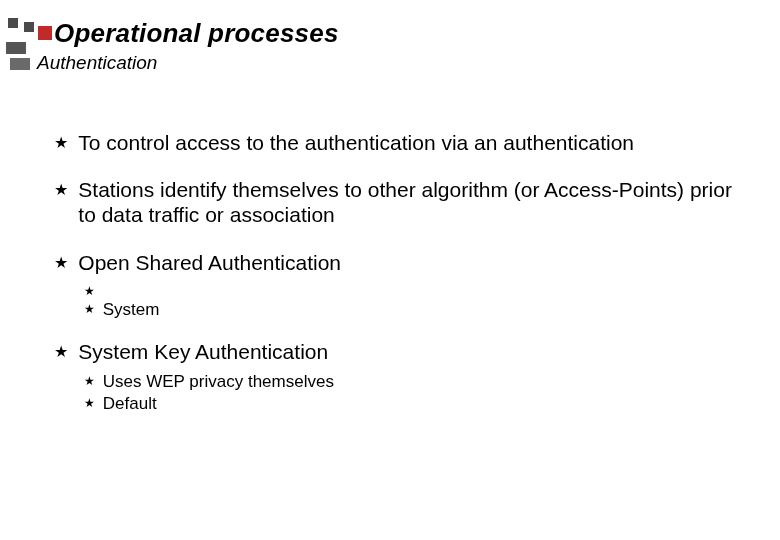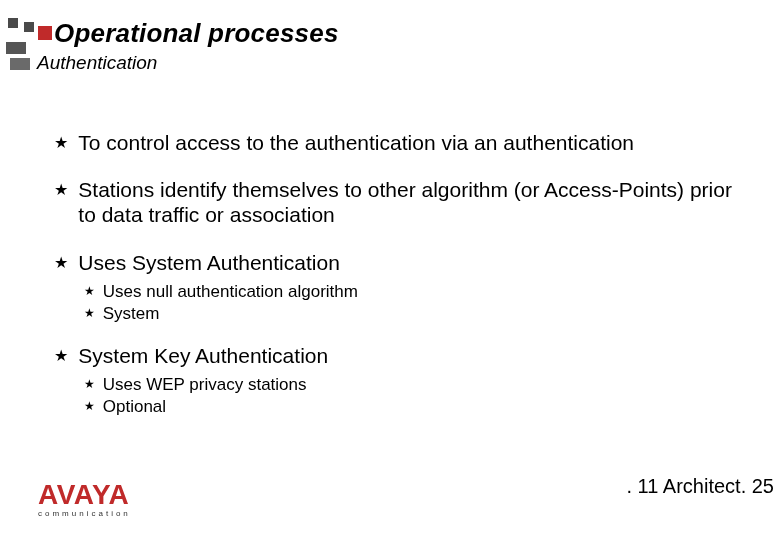--- a/index.html
+++ b/index.html
@@ -147,51 +147,43 @@
       <span class="text">To control access to the authentication via an authentication</span>
     </div>
 
     <div class="bullet-main">
       <span class="star">★</span>
       <span class="text">Stations identify themselves to other algorithm (or Access-Points) prior to data traffic or association</span>
     </div>
 
     <div class="bullet-main" style="margin-bottom:4px">
       <span class="star">★</span>
-      <span class="text">Uses System Authentication</span>
+      <span class="text">Open Shared Authentication</span>
     </div>
     <div class="sublist">
       <div class="bullet-sub">
         <span class="star">★</span>
-        <span>Uses null authentication algorithm</span>
       </div>
       <div class="bullet-sub">
         <span class="star">★</span>
         <span>System</span>
       </div>
     </div>
 
     <div class="bullet-main" style="margin-bottom:4px">
       <span class="star">★</span>
       <span class="text">System Key Authentication</span>
     </div>
     <div class="sublist">
       <div class="bullet-sub">
         <span class="star">★</span>
-        <span>Uses WEP privacy stations</span>
+        <span>Uses WEP privacy themselves</span>
       </div>
       <div class="bullet-sub">
         <span class="star">★</span>
-        <span>Optional</span>
+        <span>Default</span>
       </div>
     </div>
 
   </div>
 
-  <div class="footer">
-    <div class="avaya-logo">
-      <div class="avaya-word">AVAYA</div>
-      <div class="avaya-tag">communication</div>
-    </div>
-    <div class="footer-right">. 11 Architect. 25</div>
-  </div>
 
 </div>
 
 </body></html>

